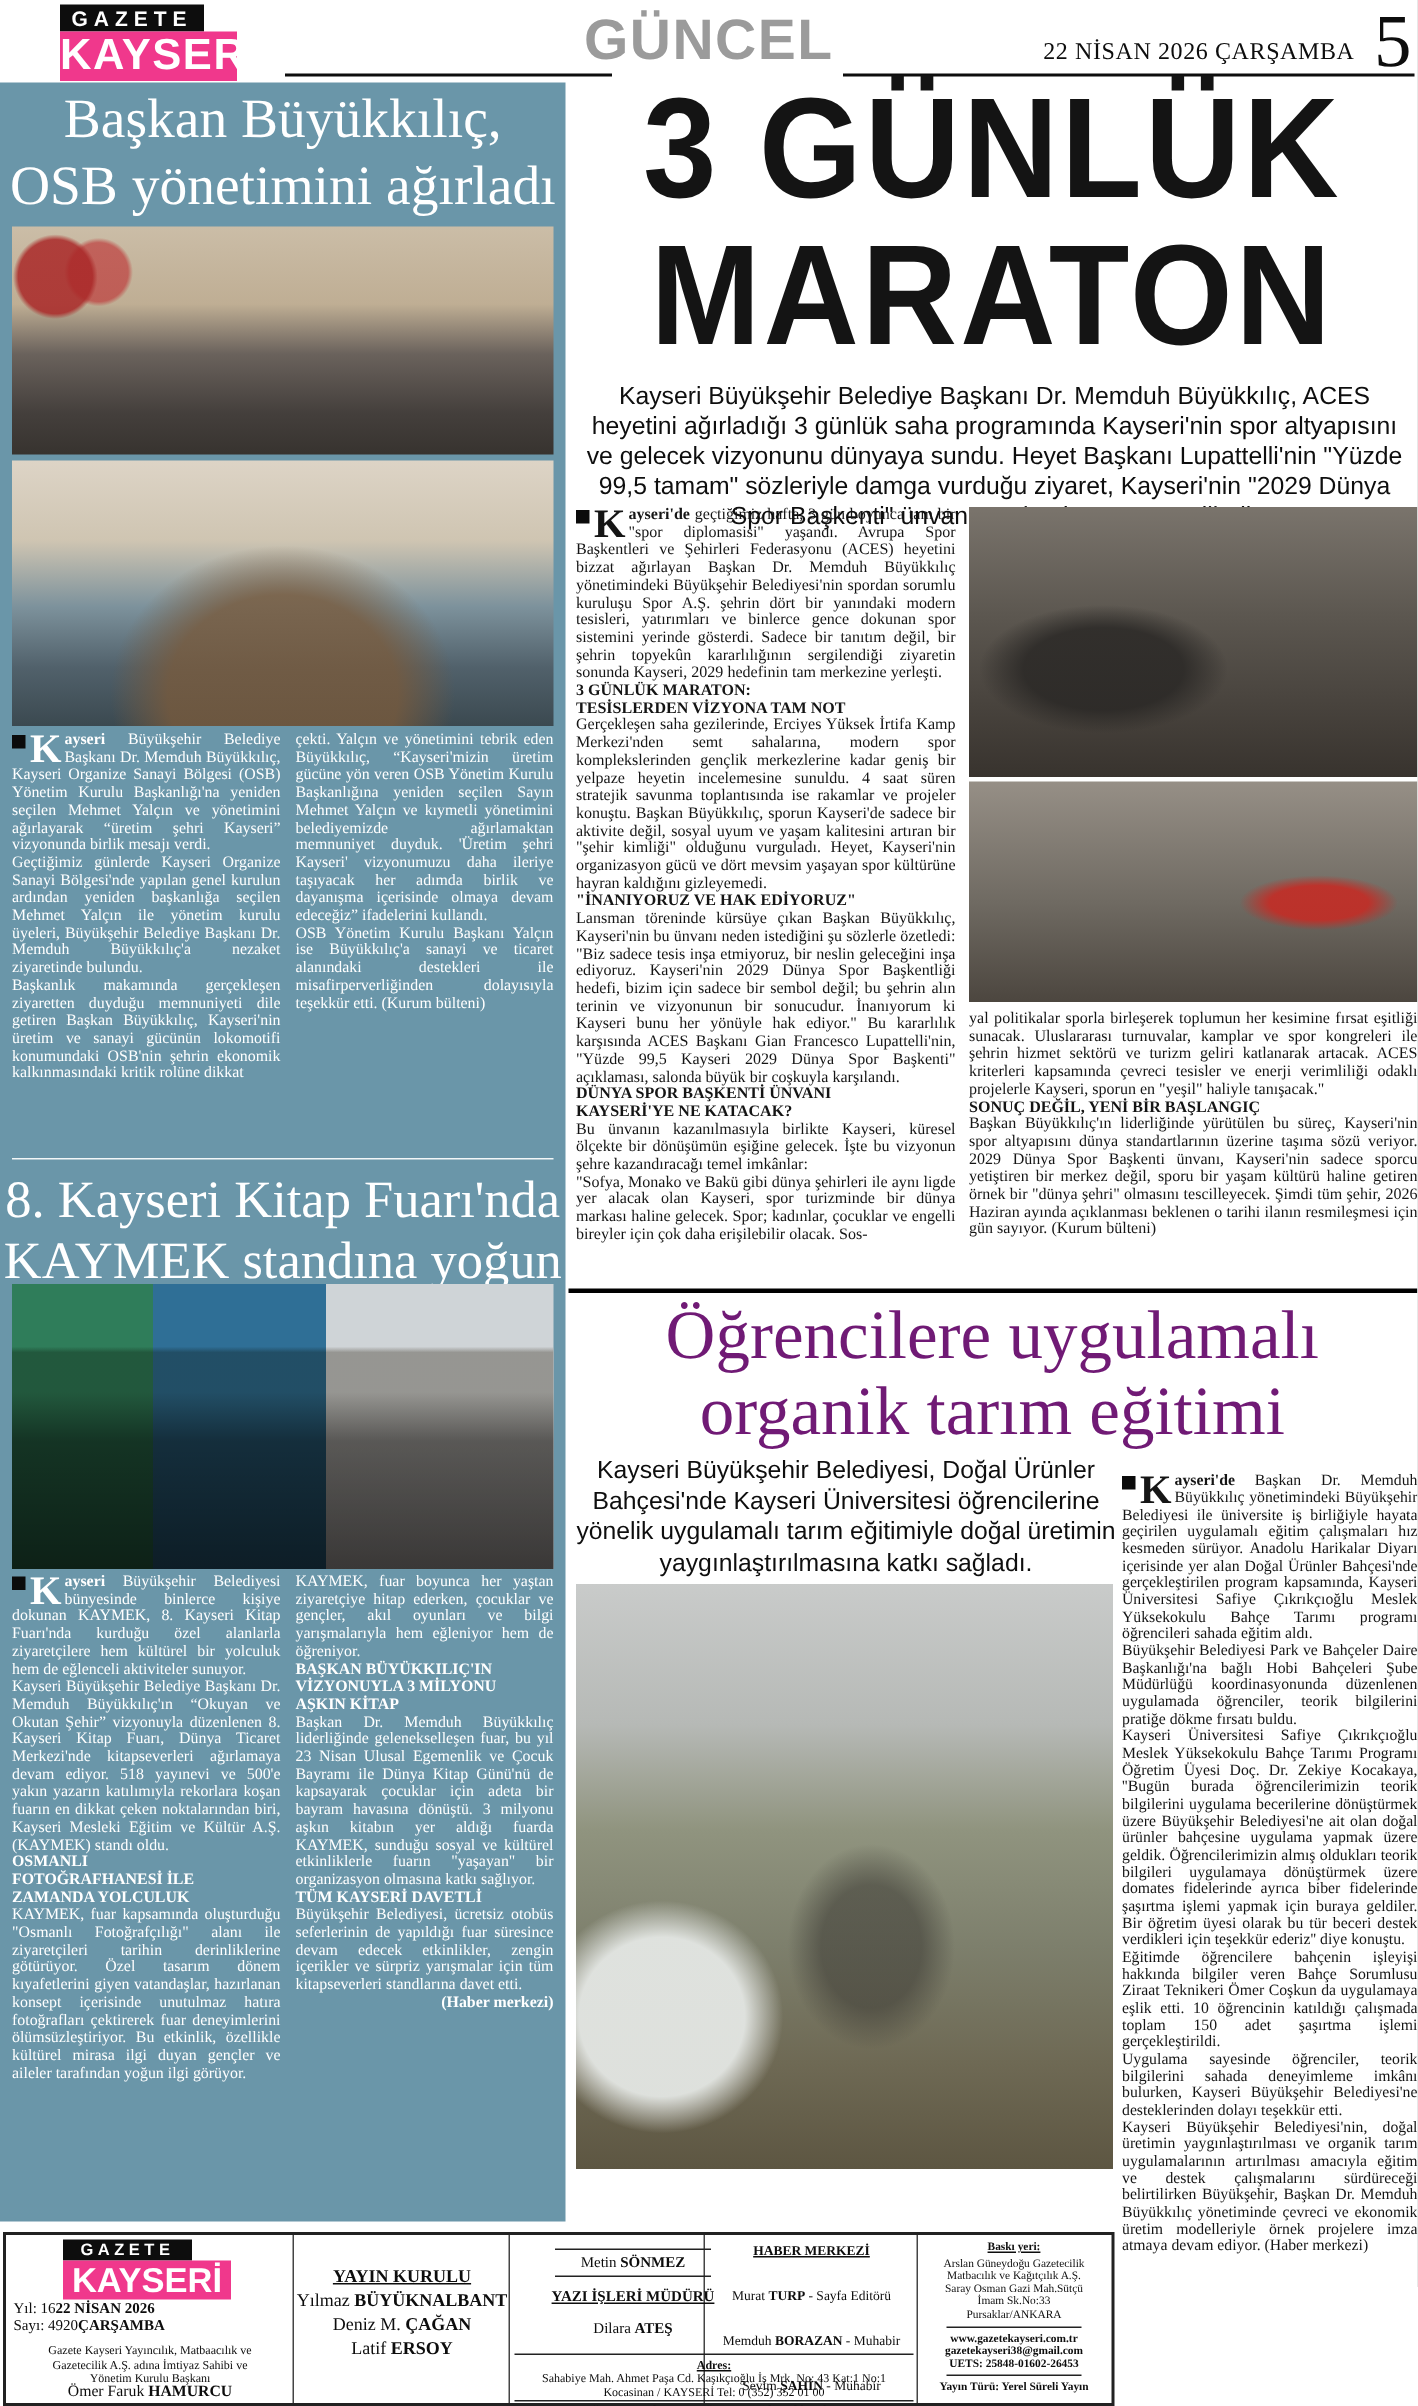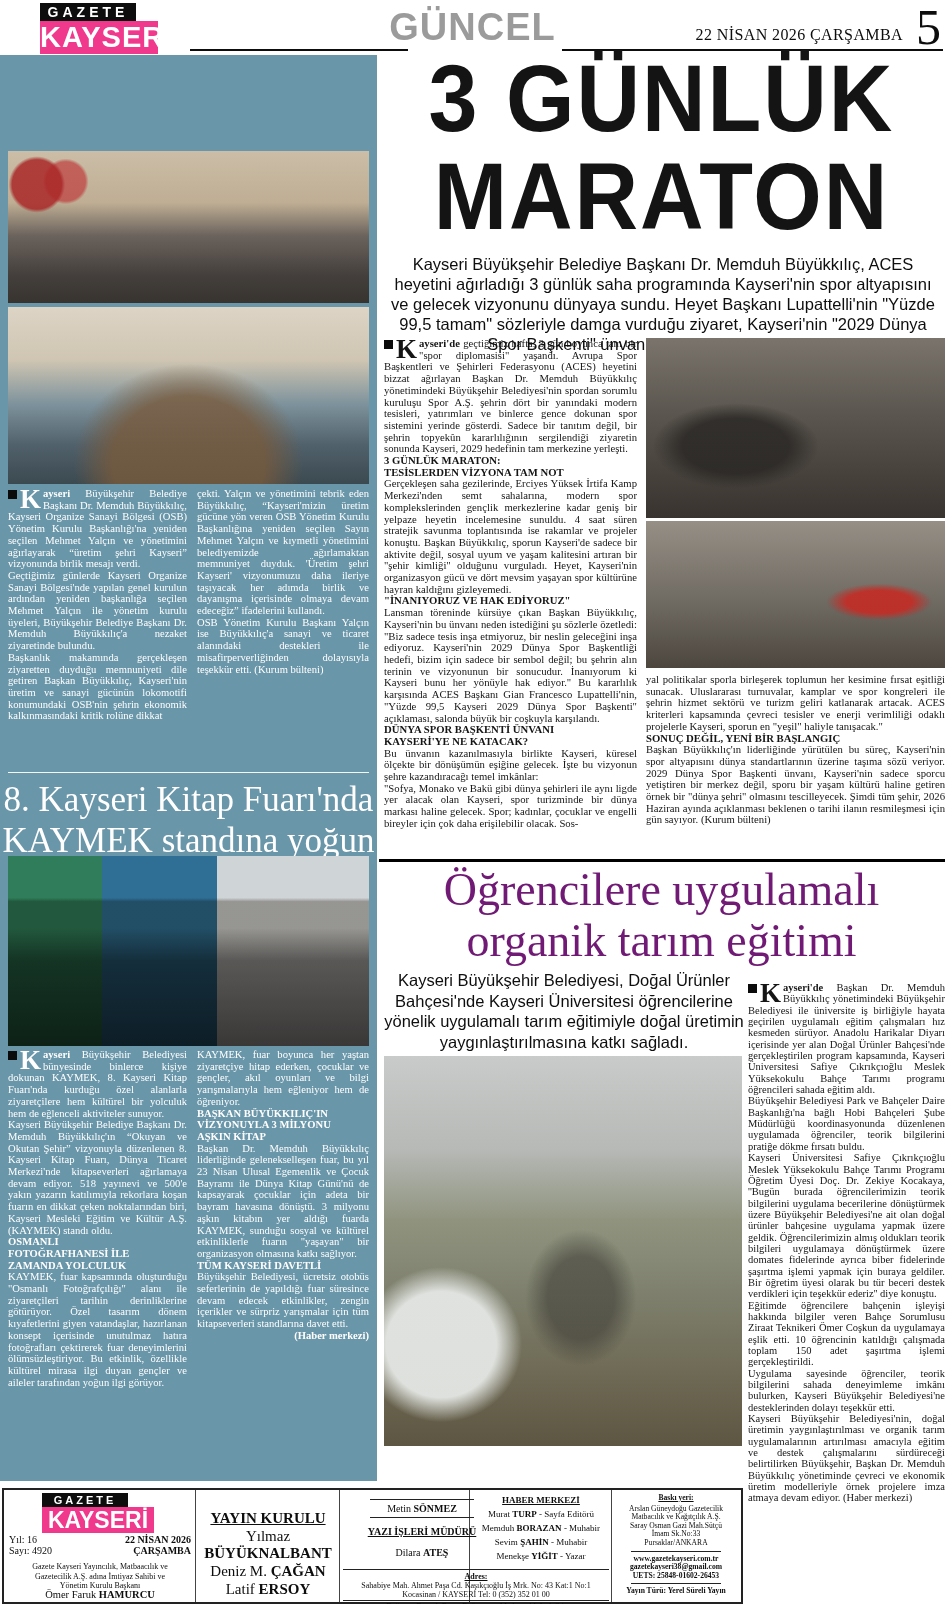--- a/index.html
+++ b/index.html
@@ -88,33 +88,33 @@
        linear-gradient(180deg,#c9cbca 0%,#b6b9b6 24%,#90947f 42%,#7d7f6c 62%,#6e6954 82%,#5d5642 100%);}
   
   .footer{position:absolute;left:2px;top:1488px;width:737px;height:112px;
         border:2px solid #222;background:#fff;color:#0d0d0d;}
   .fdiv{position:absolute;top:0;width:1px;height:112px;background:#444;}
   #logo-footer{left:6px;top:3px;width:112px;}
   #logo-footer .lg-top{font-size:11px;padding:1px 0;width:86px;letter-spacing:3px;}
   #logo-footer .lg-main{font-size:23px;line-height:26px;}
   .f-meta{position:absolute;left:5px;width:182px;font-size:10px;}
   .f-meta .bold{font-weight:bold;}
-  .f-row{display:flex;justify-content:space-between;}
+  .f-row{display:flex;}
   .f-imprint{position:absolute;left:2px;top:72px;width:188px;text-align:center;
         font-size:8px;line-height:9.5px;white-space:pre-line;}
   .f-owner{position:absolute;left:2px;top:99px;width:188px;text-align:center;font-size:10.5px;}
   .f-col{position:absolute;text-align:center;}
   .f-title{font-weight:bold;text-decoration:underline;}
   .f-name b{font-weight:bold;}
-  #f-yayin{left:193px;top:20px;width:142px;font-size:15px;}
+  #f-yayin{left:193px;top:20px;width:142px;font-size:12px;}
   #f-yayin .f-name{margin-top:1px;}
   #f-editor{left:354px;top:6px;width:128px;font-size:10px;}
   .seg{height:1px;background:#222;margin:3px 12px;}
   #f-haber{left:467px;top:5px;width:140px;font-size:9px;}
-  #f-haber .f-name{margin-top:4px;}
+  #f-haber .f-name{margin-top:20px;}
   #f-adres{left:339px;top:79px;width:266px;font-size:8px;line-height:9px;border-top:1px solid #222;padding-top:2px;}
   #f-baski{left:609px;top:4px;width:126px;font-size:7.6px;line-height:8.6px;}
   #f-baski .b{font-weight:bold;}
   #f-baski .pre{white-space:pre-line;margin-top:2px;}
   #f-baski .seg{margin:3px 18px;}
 </style>
 </head>
 <body>
 
 <div id="page">
@@ -123,20 +123,22 @@
     <div class="lg-top">GAZETE</div>
     <div class="lg-main">KAYSERİ</div>
   </div>
   <div class="guncel">GÜNCEL</div>
   <div class="hdr-date">22 NİSAN 2026 ÇARŞAMBA</div>
   <div class="page-num">5</div>
   <div class="hdr-rule" id="hr-left"></div>
   <div class="hdr-rule" id="hr-right"></div>
 
   <div class="teal">
+    <div class="t-headline" id="osb-headline">Başkan Büyükkılıç,
+OSB yönetimini ağırladı</div>
     <div class="photo" id="osb-photo-1"></div>
     <div class="photo" id="osb-photo-2"></div>
 
     <div class="t-cols" id="osb-cols">
       <div class="colL">
         <p class="drop"><span class="sq"></span><span class="dc">K</span><b>ayseri</b><span> Büyükşehir Belediye Başkanı Dr. Memduh Büyükkılıç, Kayseri Organize Sanayi Bölgesi (OSB) Yönetim Kurulu Başkanlığı'na yeniden seçilen Mehmet Yalçın ve yönetimini ağırlayarak “üretim şehri Kayseri” vizyonunda birlik mesajı verdi.</span></p>
         <p>Geçtiğimiz günlerde Kayseri Organize Sanayi Bölgesi'nde yapılan genel kurulun ardından yeniden başkanlığa seçilen Mehmet Yalçın ile yönetim kurulu üyeleri, Büyükşehir Belediye Başkanı Dr. Memduh Büyükkılıç'a nezaket ziyaretinde bulundu.</p>
         <p>Başkanlık makamında gerçekleşen ziyaretten duyduğu memnuniyeti dile getiren Başkan Büyükkılıç, Kayseri'nin üretim ve sanayi gücünün lokomotifi konumundaki OSB'nin şehrin ekonomik kalkınmasındaki kritik rolüne dikkat</p>
       </div>
       <div class="colR">

